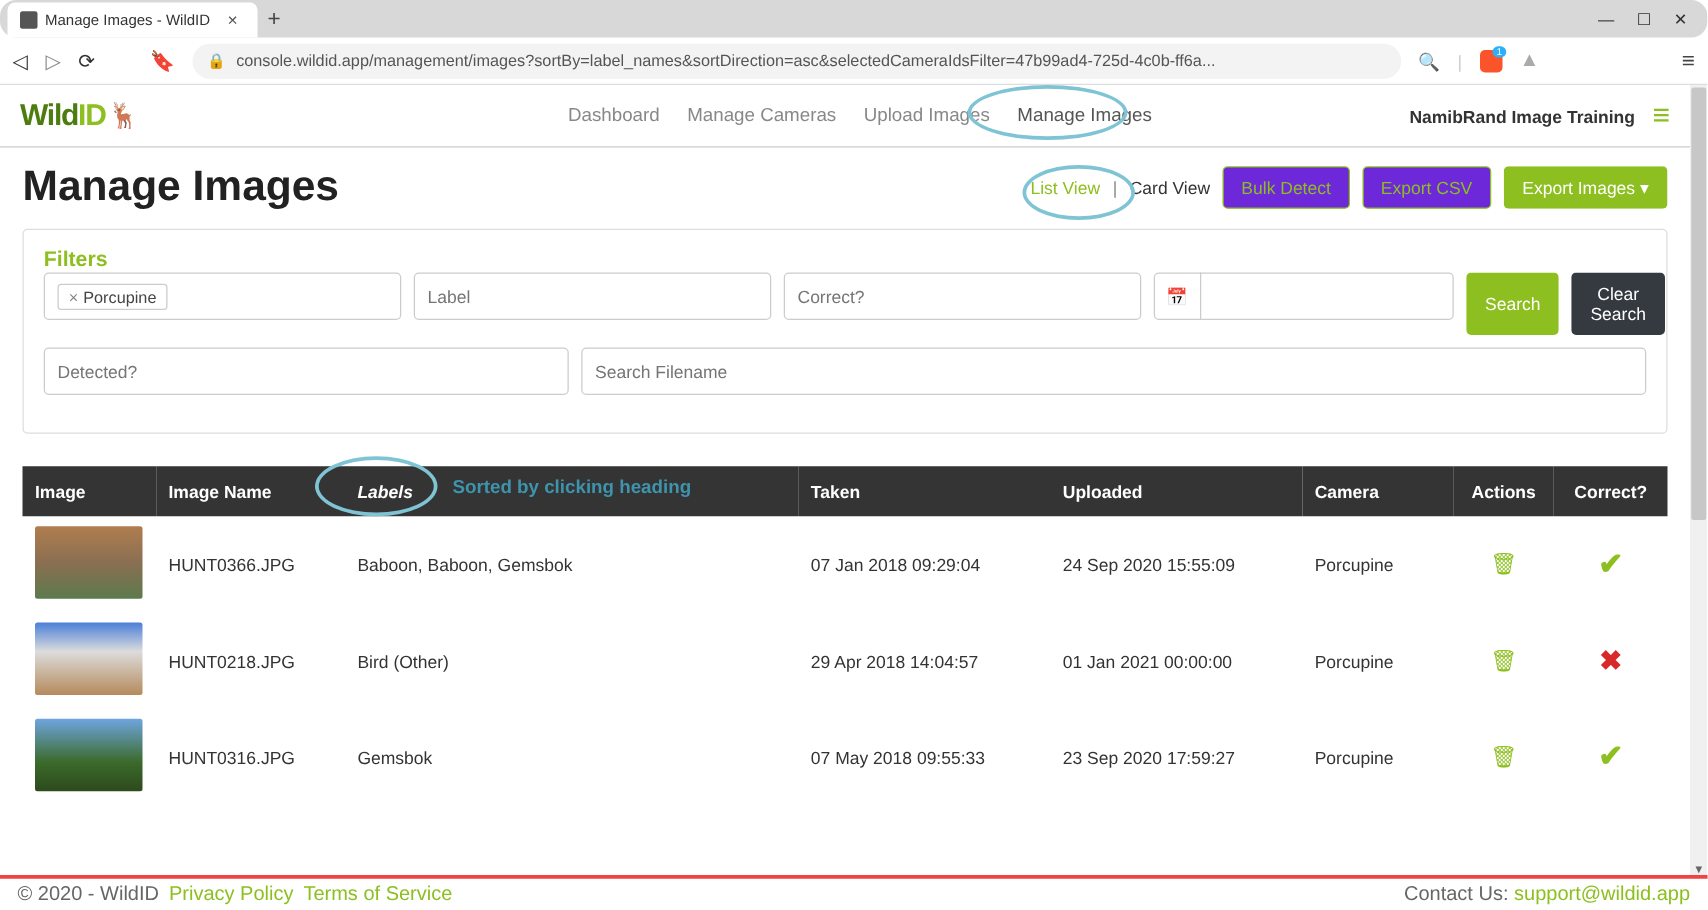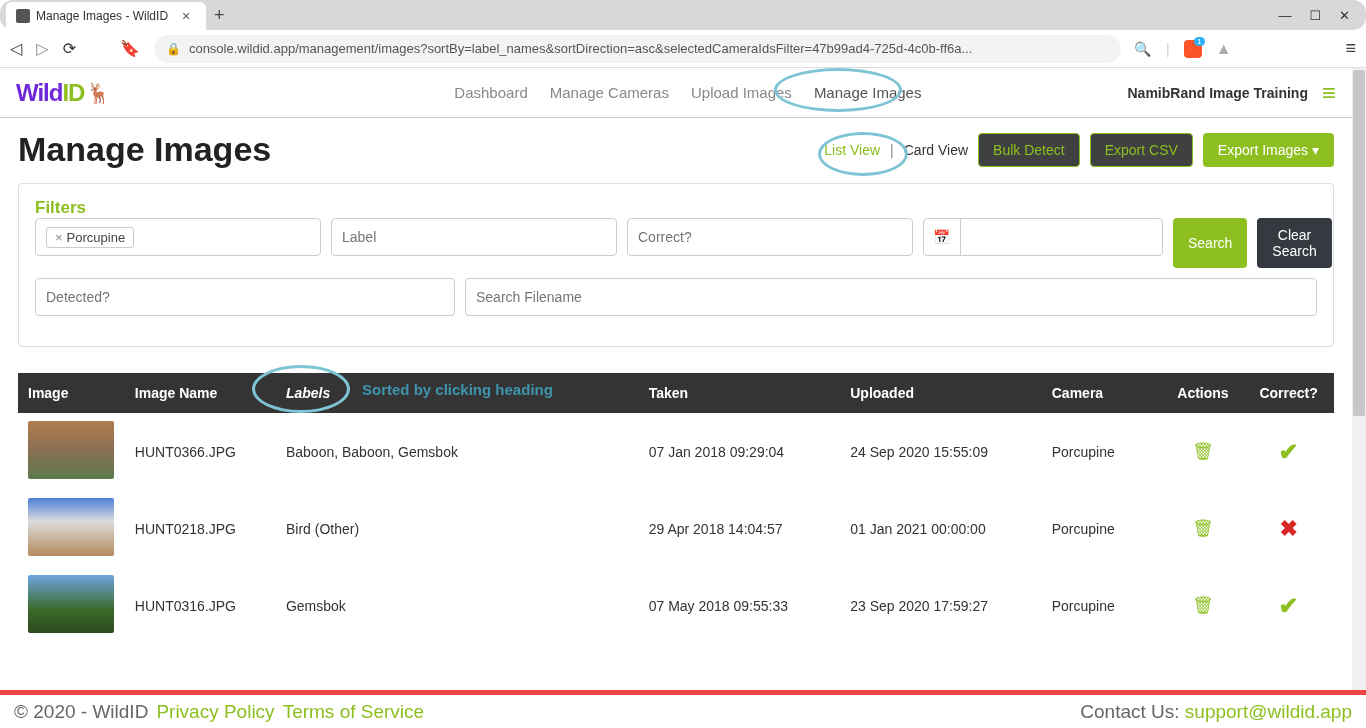--- a/index.html
+++ b/index.html
@@ -28,42 +28,42 @@
 .page { height: calc(728px - 30px - 38px - 28px); overflow: hidden; position: relative; display:flex;}
 .page-inner{ flex:1; overflow:hidden; }
 .page-scroll{ width:14px; background:#f0f0f0; position:relative;}
 .page-scroll .thumb{ position:absolute; top:2px; bottom: 45%; left:1px; right:1px; background:#c7c7c7; border-radius:2px;}
 .page-scroll .arr{ position:absolute; left:0; right:0; text-align:center; font-size:9px; color:#666;}
 .page-scroll .arr.up{top:0;}
 .page-scroll .arr.down{bottom:0;}
 
 .site-header { display: flex; align-items: center; padding: 8px 16px; border-bottom: 1px solid #ccc; height: 50px; gap: 24px;}
 .logo { font-size: 24px; font-weight: bold; color: #222; letter-spacing: -1px; display:flex; align-items:center;}
-.logo .w { color:#6d28d9;}
+.logo .w { color:#4d7c0f;}
 .logo .id { color:#8cbf1f;}
 .logo .ant { font-size:20px; margin-left:2px;}
 .nav-links { display:flex; gap: 22px; margin-left: 320px; font-size: 15px; color: #888;}
 .nav-links span { cursor:pointer; }
 .nav-links .active { color: #555;}
 .site-right { margin-left:auto; display:flex; align-items:center; gap:14px; font-weight:600; color:#333;}
 .hamburger { color:#8cbf1f; font-size:24px; font-weight:bold; cursor:pointer;}
 
 
 .circle-annot { position:absolute; border:3px solid #7fc4d4; border-radius:50%; pointer-events:none; z-index:10;}
 .annot-text { position:absolute; color:#3e94ad; font-weight:600; font-size:15px; pointer-events:none; z-index:10;}
 
 .content { padding: 12px 18px 0;}
 .page-head { display:flex; align-items:center; margin-bottom: 14px;}
 .page-head h1 { font-size: 34px; font-weight:600; color:#222;}
 .view-toggle { margin-left:auto; display:flex; align-items:center; gap:10px;}
 .view-toggle .pipe { color:#888;}
 .view-toggle .list-view{ color:#8cbf1f; cursor:pointer;}
 .view-toggle .card-view{ color:#333; cursor:pointer;}
 .btn { padding: 8px 14px; border-radius:4px; font-size:14px; cursor:pointer; border:1px solid transparent;}
-.btn-outline-green { border-color:#8cbf1f; color:#8cbf1f; background:#404040;}
+.btn-outline-green { border-color:#8cbf1f; color:#8cbf1f; background:#6d28d9;}
 .btn-green { background:#8cbf1f; color:#fff;}
 .btn-dark { background:#343a40; color:#fff;}
 .dropdown-caret::after{ content:" \25BE";}
 
 .filters-panel{ border:1px solid #ddd; border-radius:4px; padding:14px 16px 20px; margin-bottom:26px;}
 .filters-title{ color:#8cbf1f; font-weight:600; font-size:17px; }
 .filter-row{ display:flex; gap:10px; margin-bottom:10px;}
 .input{ border:1px solid #ccc; border-radius:4px; height:38px; padding:0 10px; font-size:14px; color:#555; background:#fff; display:flex; align-items:center;}
 .tag-input{ flex:0 0 286px;}
 .tag-chip{ border:1px solid #ccc; border-radius:3px; padding:2px 8px; font-size:13px; color:#444; display:inline-flex; align-items:center; gap:4px;}
@@ -85,21 +85,21 @@
 .table td.actions-cell, .table td.correct-cell{ text-align:center;}
 .thumb-img{ width:86px; height:58px; background:linear-gradient(180deg,#b07d4f 0%, #8a6f52 50%, #5c7a4d 100%); border-radius:2px; display:inline-block;}
 .thumb-sky{ background:linear-gradient(180deg,#4a7fd8 0%, #dcdcdc 40%, #b58a5c 100%);}
 .thumb-grass{ background:linear-gradient(180deg,#eaf5ff 0%, #c0a066 30%, #5c6a3c 100%);}
 .thumb-green{ background:linear-gradient(180deg,#6fa5e0 0%, #3b6a2a 60%, #2d4a1e 100%);}
 .trash-icon{ color:#8cbf1f; font-size:17px; cursor:pointer;}
 .check-icon{ color:#8cbf1f; font-size:24px; font-weight:bold;}
 .x-icon{ color:#d82828; font-size:22px; font-weight:bold;}
 
 
-.footer{ position:absolute; bottom:0; left:0; right:0; height:38px; background:#fff; border-top:5px solid #ef4444; display:flex; align-items:center; padding:0 14px; font-size:19px; color:#666;}
+.footer{ position:absolute; bottom:0; left:0; right:0; height:28px; background:#fff; border-top:3px solid #ef4444; display:flex; align-items:center; padding:0 14px; font-size:16px; color:#666;}
 .footer .link{ color:#8cbf1f; cursor:pointer; margin-left:8px;}
 .footer .right{ margin-left:auto;}
 </style>
 </head>
 <body>
 
 <div class="browser-chrome">
   <div class="tab">
     <span class="favicon"></span>
     <span>Manage Images - WildID</span>

